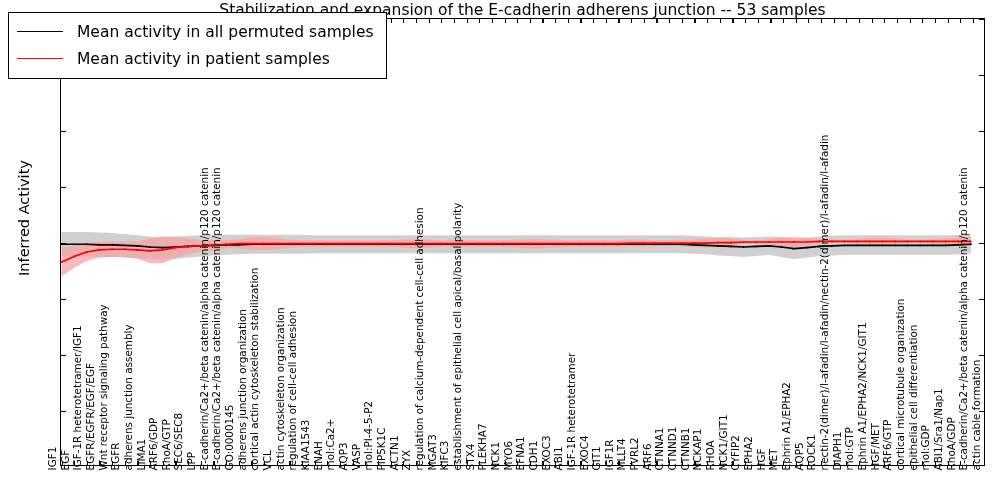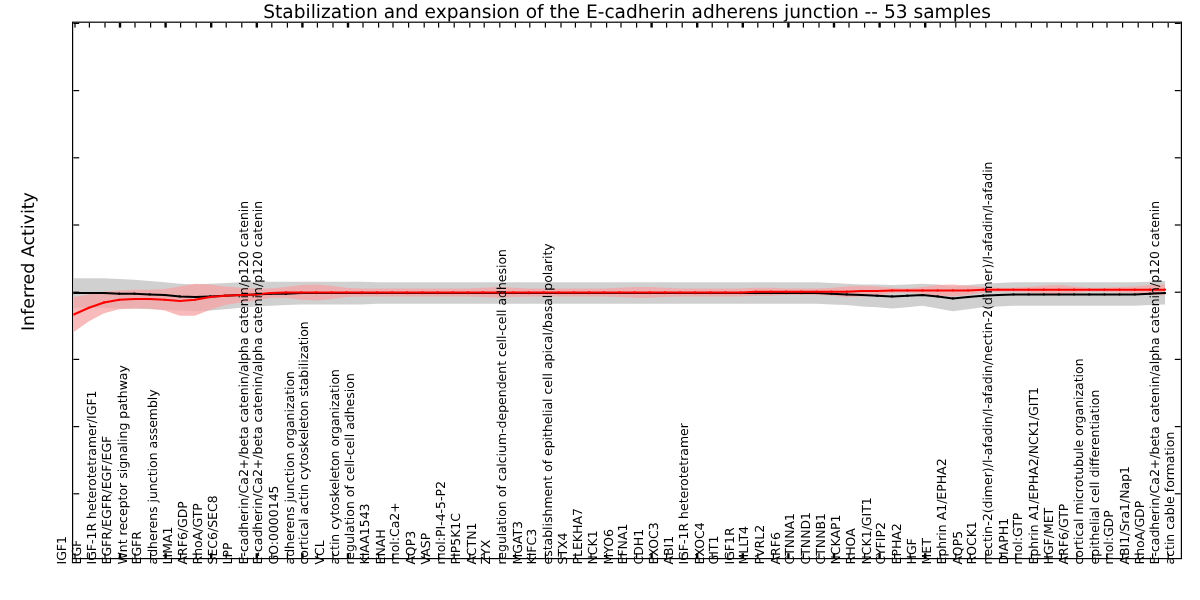--- a/index.html
+++ b/index.html
@@ -441,14 +441,24 @@
       <div class="xcat" style="left: 921.212px; bottom: 34px; margin-left: -3.6px; margin-bottom: -4px;">epithelial cell differentiation</div>
       <div class="xcat" style="left: 933.87px; bottom: 34px; margin-left: -3.6px; margin-bottom: -4px;">mol:GDP</div>
       <div class="xcat" style="left: 946.527px; bottom: 34px; margin-left: -3.6px; margin-bottom: -4px;">ABI1/Sra1/Nap1</div>
       <div class="xcat" style="left: 959.185px; bottom: 34px; margin-left: -3.6px; margin-bottom: -4px;">RhoA/GDP</div>
       <div class="xcat" style="left: 971.842px; bottom: 34px; margin-left: -3.6px; margin-bottom: -4px;">E-cadherin/Ca2+/beta catenin/alpha catenin/p120 catenin</div>
       <div class="xcat" style="left: 984.5px; bottom: 34px; margin-left: -3.6px; margin-bottom: -4px;">actin cable formation</div>
     </div>
 
   <div class="ylabel">Inferred Activity</div>
 
+  <div class="legend">
+    <div class="legrow">
+      <span class="legline"></span>
+      <span class="legtxt">Mean activity in all permuted samples</span>
+    </div>
+    <div class="legrow">
+      <span class="legline red"></span>
+      <span class="legtxt">Mean activity in patient samples</span>
+    </div>
+  </div>
 
 </div>
 
 </body></html>

